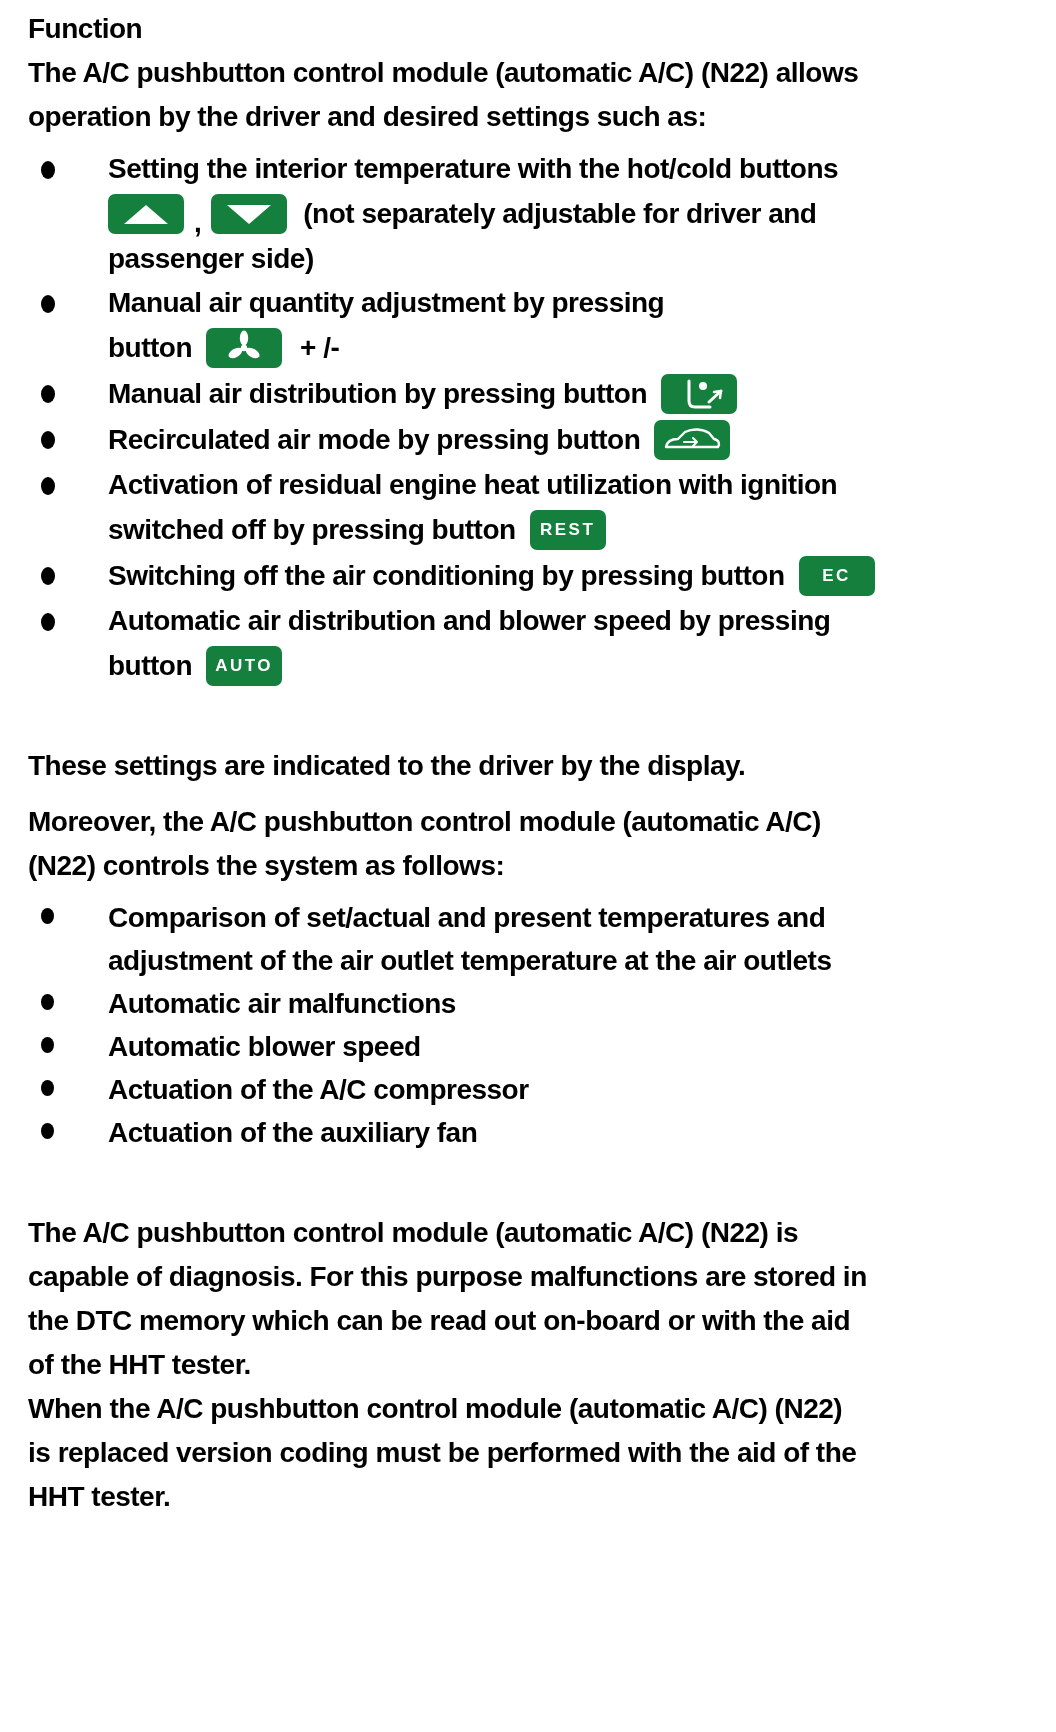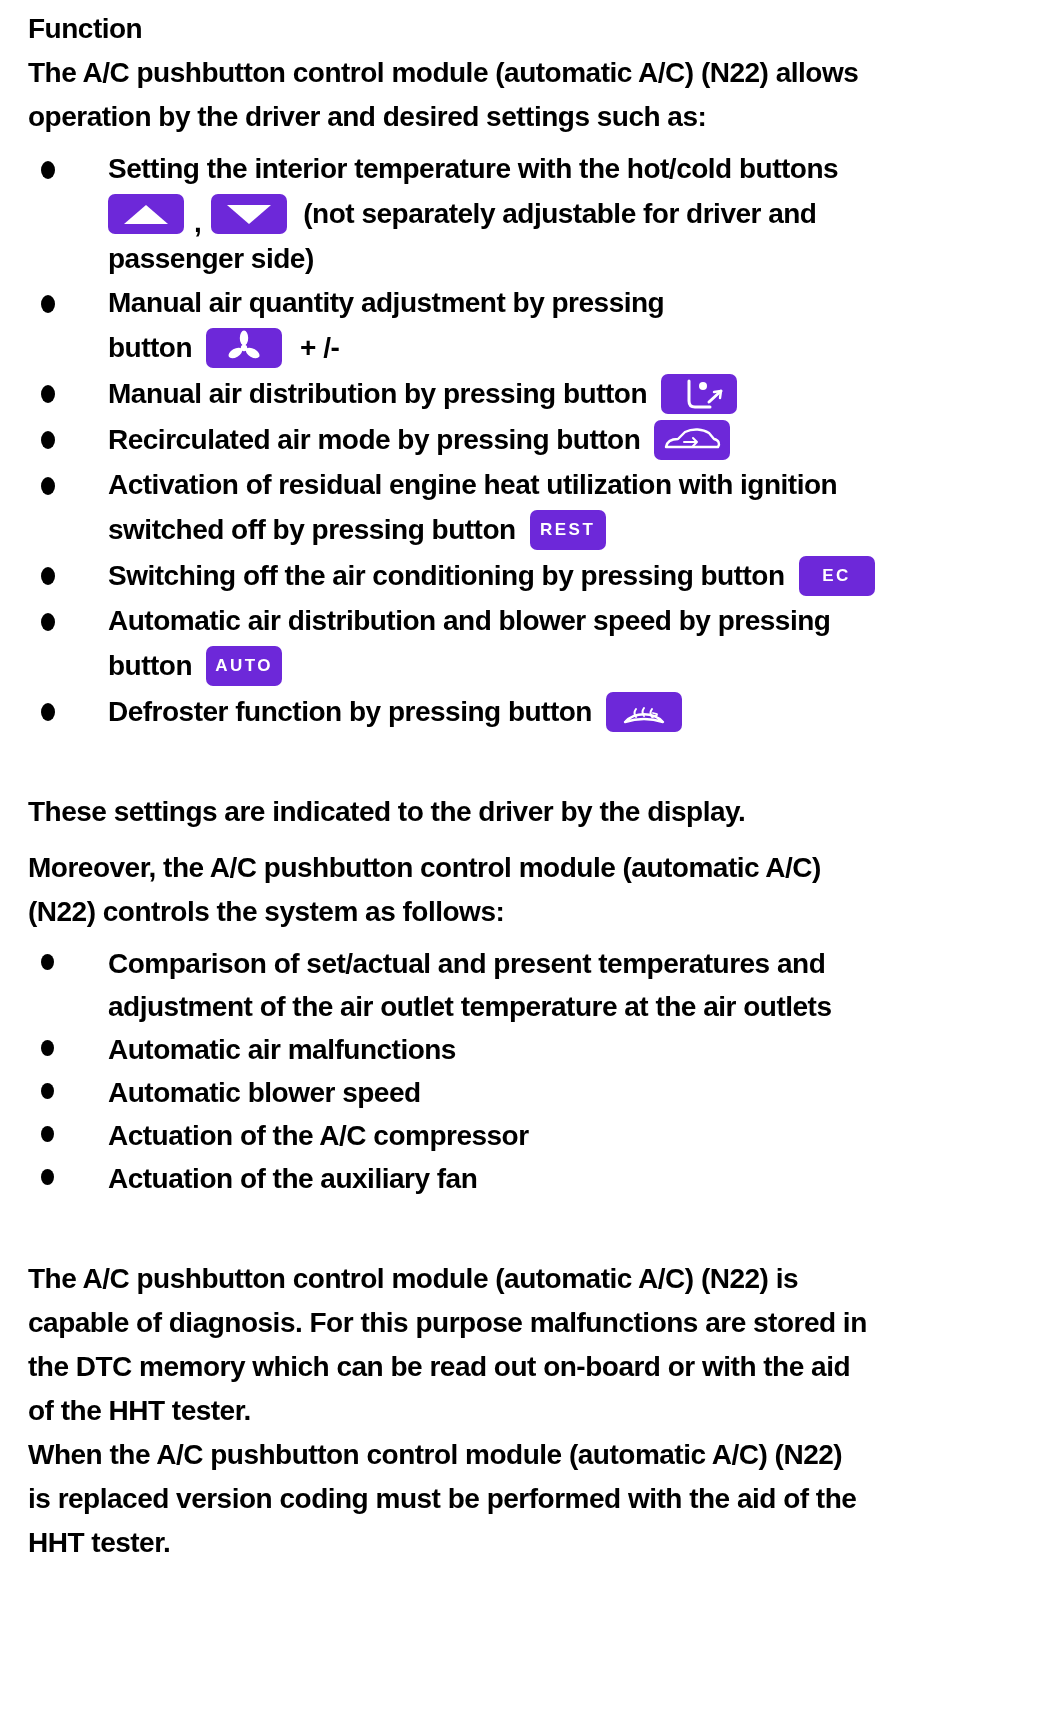--- a/index.html
+++ b/index.html
@@ -33,21 +33,21 @@
   }
   .dot.small { width: 13px; height: 16px; top: 13px; }
   .icon-row {
     display: flex; align-items: center;
     height: 46px;
   }
   .trail-row { display: flex; align-items: center; height: 46px; }
   .key {
     display: inline-block;
     width: 76px; height: 40px;
-    background: #6d28d9; border-radius: 7px;
+    background: #15803d; border-radius: 7px;
     flex: 0 0 auto;
     position: relative;
   }
   .key svg { display: block; width: 76px; height: 40px; }
   .textkey {
     color: #fff; text-align: center;
     font-size: 17px; line-height: 40px;
     letter-spacing: 2.5px;
     font-weight: bold;
   }
@@ -167,35 +167,20 @@
 
     <li class="bitem">
       <span class="dot"></span>
       <div class="line">Automatic air distribution and blower speed by pressing</div>
       <div class="icon-row">
         <span class="line pre-key">button</span>
         <span class="key textkey">AUTO</span>
       </div>
     </li>
 
-    <li class="bitem">
-      <span class="dot"></span>
-      <div class="trail-row">
-        <span class="line pre-key">Defroster function by pressing button</span>
-        <span class="key">
-          <svg viewBox="0 0 76 40" fill="none" stroke="#fff" stroke-width="2.4" stroke-linecap="round">
-            <path d="M19 30 A 25 22 0 0 1 57 30 Q 38 24 19 30 Z" stroke-linejoin="round"></path>
-            <path d="M30 25 q-3 -4 0 -8" stroke-width="2"></path>
-            <path d="M38 24 q-3 -4 0 -8" stroke-width="2"></path>
-            <path d="M46 25 q-3 -4 0 -8" stroke-width="2"></path>
-            <path d="M47 21 l4 1 m-4 3 l4 -2" stroke-width="1.8"></path>
-          </svg>
-        </span>
-      </div>
-    </li>
 
   </ul>
 
   <div class="gap-mid">
     <div class="line">These settings are indicated to the driver by the display.</div>
   </div>
 
   <div class="gap-p2">
     <div class="line">Moreover, the A/C pushbutton control module (automatic A/C)</div>
     <div class="line">(N22) controls the system as follows:</div>

